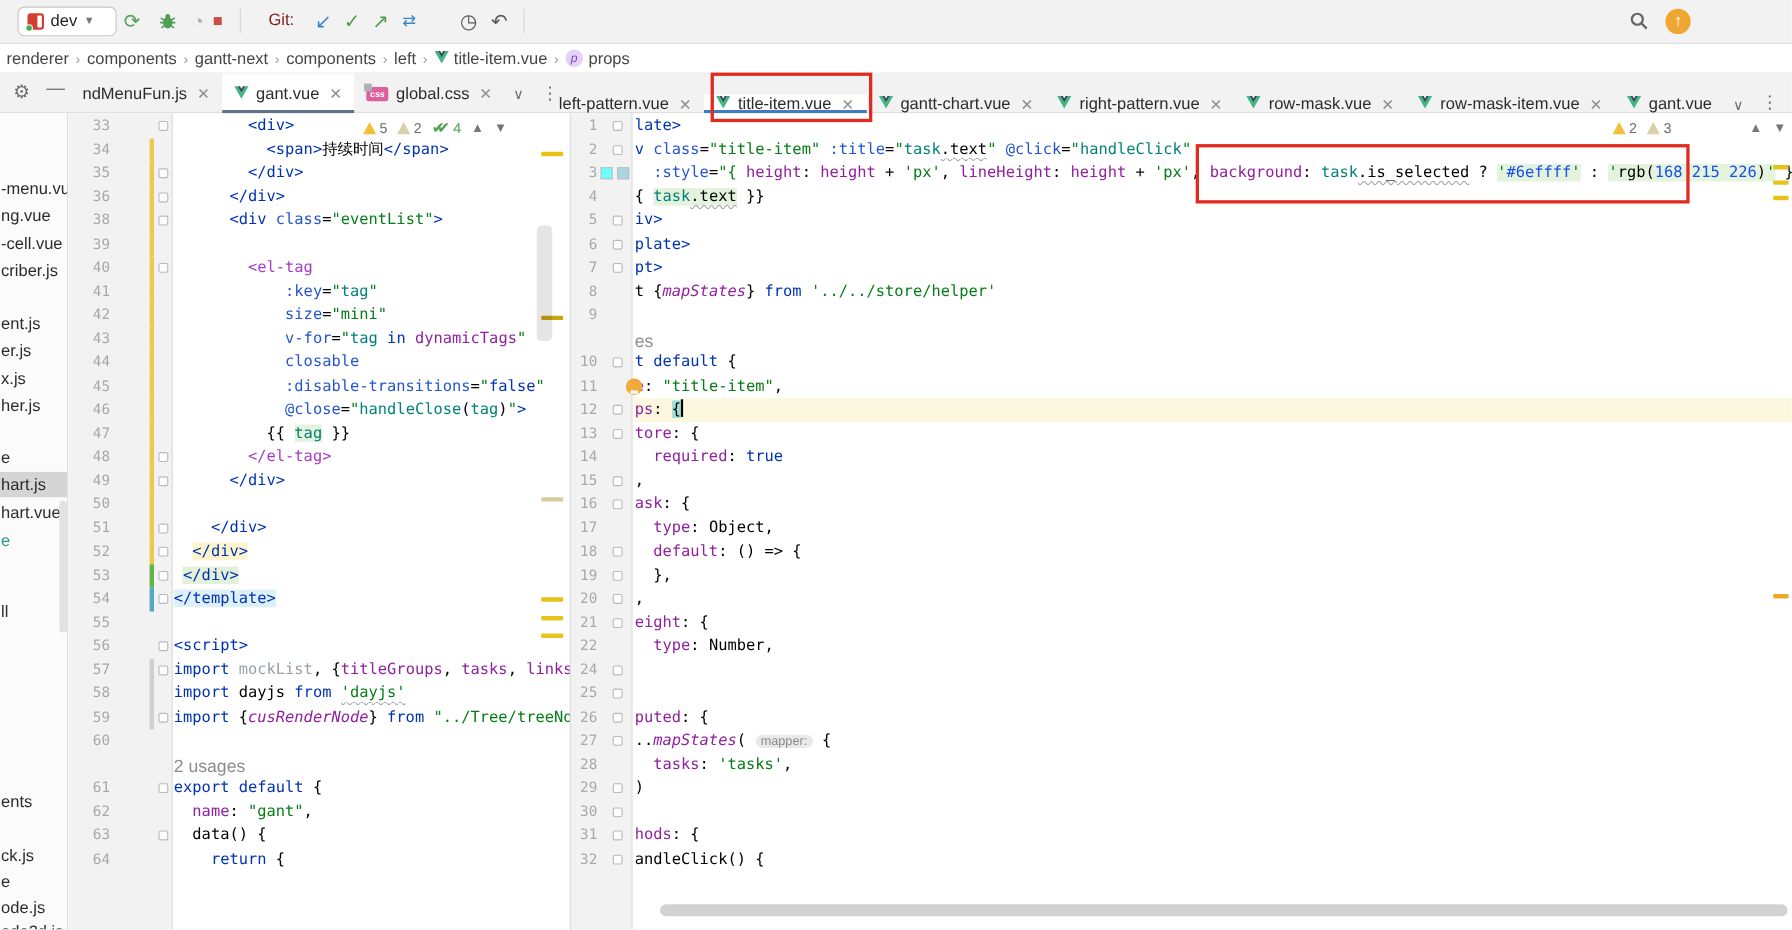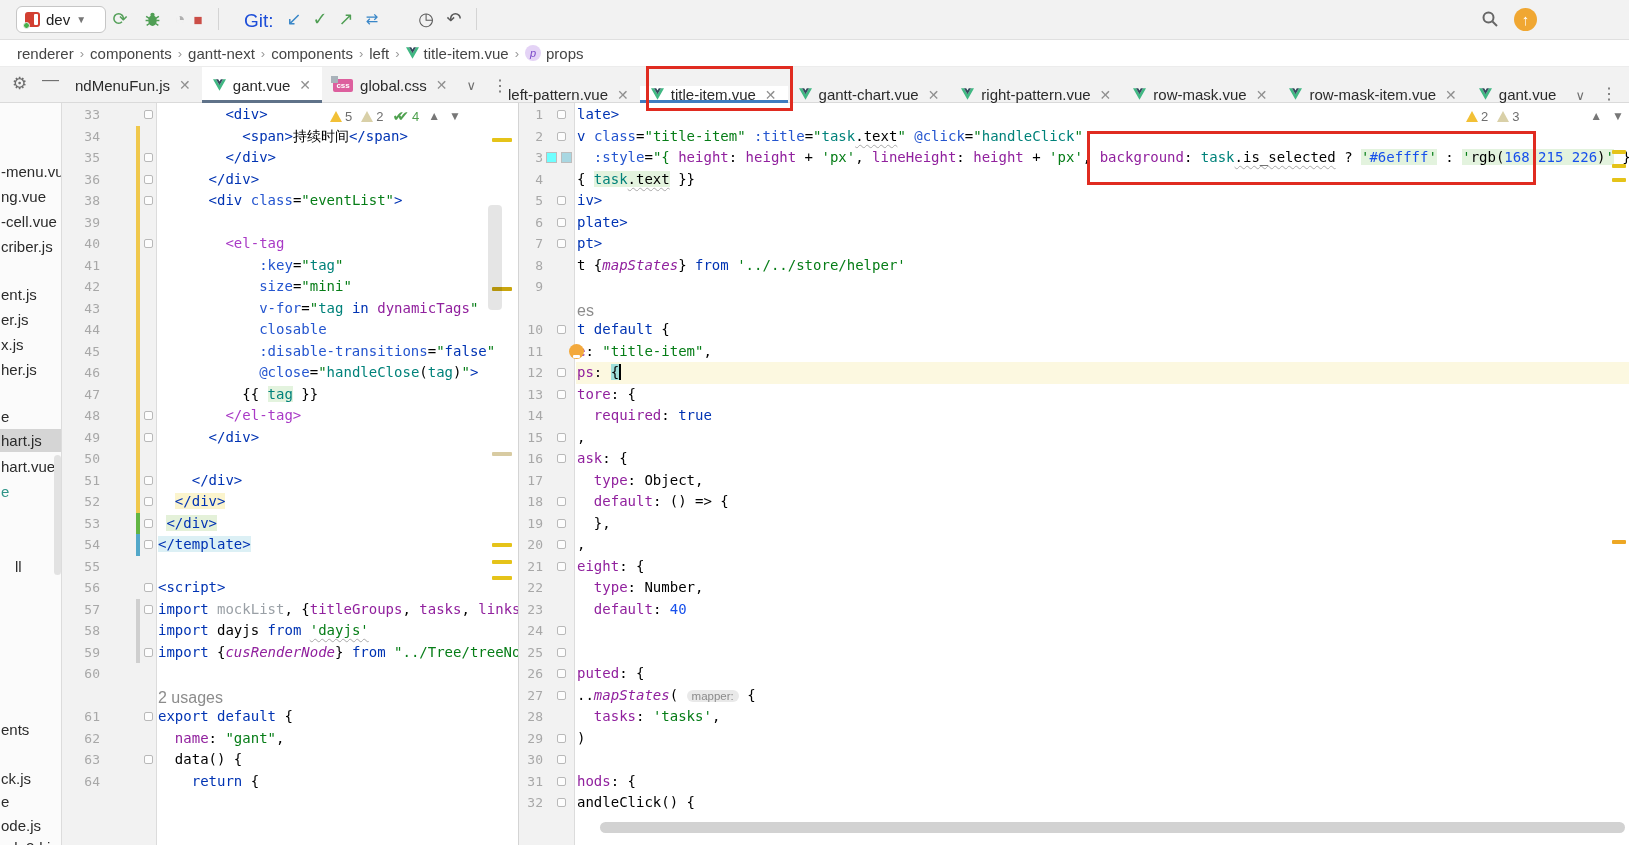--- a/index.html
+++ b/index.html
@@ -12,28 +12,28 @@
   .runcombo { position:absolute; left:16px; top:6px; height:27px; min-width:90px; background:#fff;
     border:1px solid #c6c6c6; border-radius:6px; display:flex; align-items:center; gap:6px; padding:0 8px; cursor:pointer;}
   .appicon { position:relative; width:15px; height:15px; background:#d23f31; border-radius:3px; }
   .appicon::after { content:""; position:absolute; right:2px; top:2px; width:4px; height:11px; background:#fff; border-radius:1px;}
   .appicon .greendot { position:absolute; left:-2px; bottom:-2px; width:7px; height:7px; background:#47b04b; border-radius:50%; border:1px solid #f2f2f2;}
   .runcombo .lbl { font-size:15px; color:#222; }
   .caret-down { font-size:10px; color:#777; }
   .tbico { position:absolute; top:7px; width:24px; height:24px; display:flex; align-items:center; justify-content:center;
     font-size:18px; cursor:pointer; }
   .tbsep { position:absolute; top:8px; width:1px; height:22px; background:#d4d4d4; }
-  .gitlabel { position:absolute; left:244px; top:10px; font-size:19px; color:#1d4ed8; }
+  .gitlabel { position:absolute; left:244px; top:10px; font-size:15px; color:#7f1d1d; }
   .searchico { color:#666; }
   .updbubble { position:absolute; left:1514px; top:8px; width:23px; height:23px; border-radius:50%; background:#f0a732;
     color:#fff; font-size:15px; font-weight:bold; display:flex; align-items:center; justify-content:center; cursor:pointer;}
 
   
   #breadcrumbs { position:absolute; left:0; top:40px; width:100%; height:27px; background:#fff; border-bottom:1px solid #ececec;
-    display:flex; align-items:center; padding-left:13px; font-size:15px; color:#454545; }
+    display:flex; align-items:center; padding-left:2px; font-size:15px; color:#454545; }
   .bc-item { display:flex; align-items:center; gap:5px; padding:0 4px; cursor:pointer; white-space:nowrap;}
   .bc-sep { color:#9a9a9a; font-size:13px; padding:0 2px;}
   .p-badge { width:16px; height:16px; border-radius:50%; background:#e4d3f6; color:#7a48c9; font-size:11px;
     display:inline-flex; align-items:center; justify-content:center; font-style:italic;}
 
   
   #tabbar { position:absolute; left:0; top:67px; width:100%; height:36px; background:#f2f2f2; border-bottom:1px solid #dadada;}
   .tabctl { position:absolute; top:6px; font-size:17px; color:#6e6e6e; cursor:pointer;}
   .tabs-left { position:absolute; left:64px; top:0; height:36px; display:flex; }
   .tabs-right { position:absolute; left:497px; top:0; height:36px; display:flex;align-items:flex-end; }
@@ -287,21 +287,21 @@
       <div class="tree-item" style="top: 107px;">-cell.vue</div>
       <div class="tree-item" style="top: 132px;">criber.js</div>
       <div class="tree-item" style="top: 180px;">ent.js</div>
       <div class="tree-item" style="top: 205px;">er.js</div>
       <div class="tree-item" style="top: 230px;">x.js</div>
       <div class="tree-item" style="top: 255px;">her.js</div>
       <div class="tree-item" style="top: 302px;">e</div>
       <div class="tree-item sel" style="top: 326px;">hart.js</div>
       <div class="tree-item" style="top: 352px;">hart.vue</div>
       <div class="tree-item teal" style="top: 377px;">e</div>
-      <div class="tree-item" style="top: 452px; margin-left: 14px;">ll</div>
+      <div class="tree-item" style="top: 442px;">ll</div>
       <div class="tree-item" style="top: 615px;">ents</div>
       <div class="tree-item" style="top: 664px;">ck.js</div>
       <div class="tree-item" style="top: 687px;">e</div>
       <div class="tree-item" style="top: 711px;">ode.js</div>
       <div class="tree-item" style="top: 733px;">ode2d.js</div>
       <div class="tree-scroll" style="top: 352px; height: 120px;"></div>
     </div>
 
   <div id="left-editor" class="editor">
     <div class="gutterbg"></div>
@@ -578,24 +578,20 @@
           <span class="code"><span class="seg d">,</span></span>
         </div>
         <div class="row">
           <span class="ln">21</span>
           <span class="fold"></span>
           <span class="code"><span class="seg p">eight</span><span class="seg d">: {</span></span>
         </div>
         <div class="row">
           <span class="ln">22</span>
           <span class="code"><span class="seg d">  </span><span class="seg p">type</span><span class="seg d">: </span><span class="seg it">Number</span><span class="seg d">,</span></span>
-        </div>
-        <div class="row">
-          <span class="ln">23</span>
-          <span class="code"><span class="seg d">  </span><span class="seg p">default</span><span class="seg d">: </span><span class="seg n">40</span></span>
         </div>
         <div class="row">
           <span class="ln">24</span>
           <span class="fold"></span>
           <span class="code"></span>
         </div>
         <div class="row">
           <span class="ln">25</span>
           <span class="fold"></span>
           <span class="code"></span>

